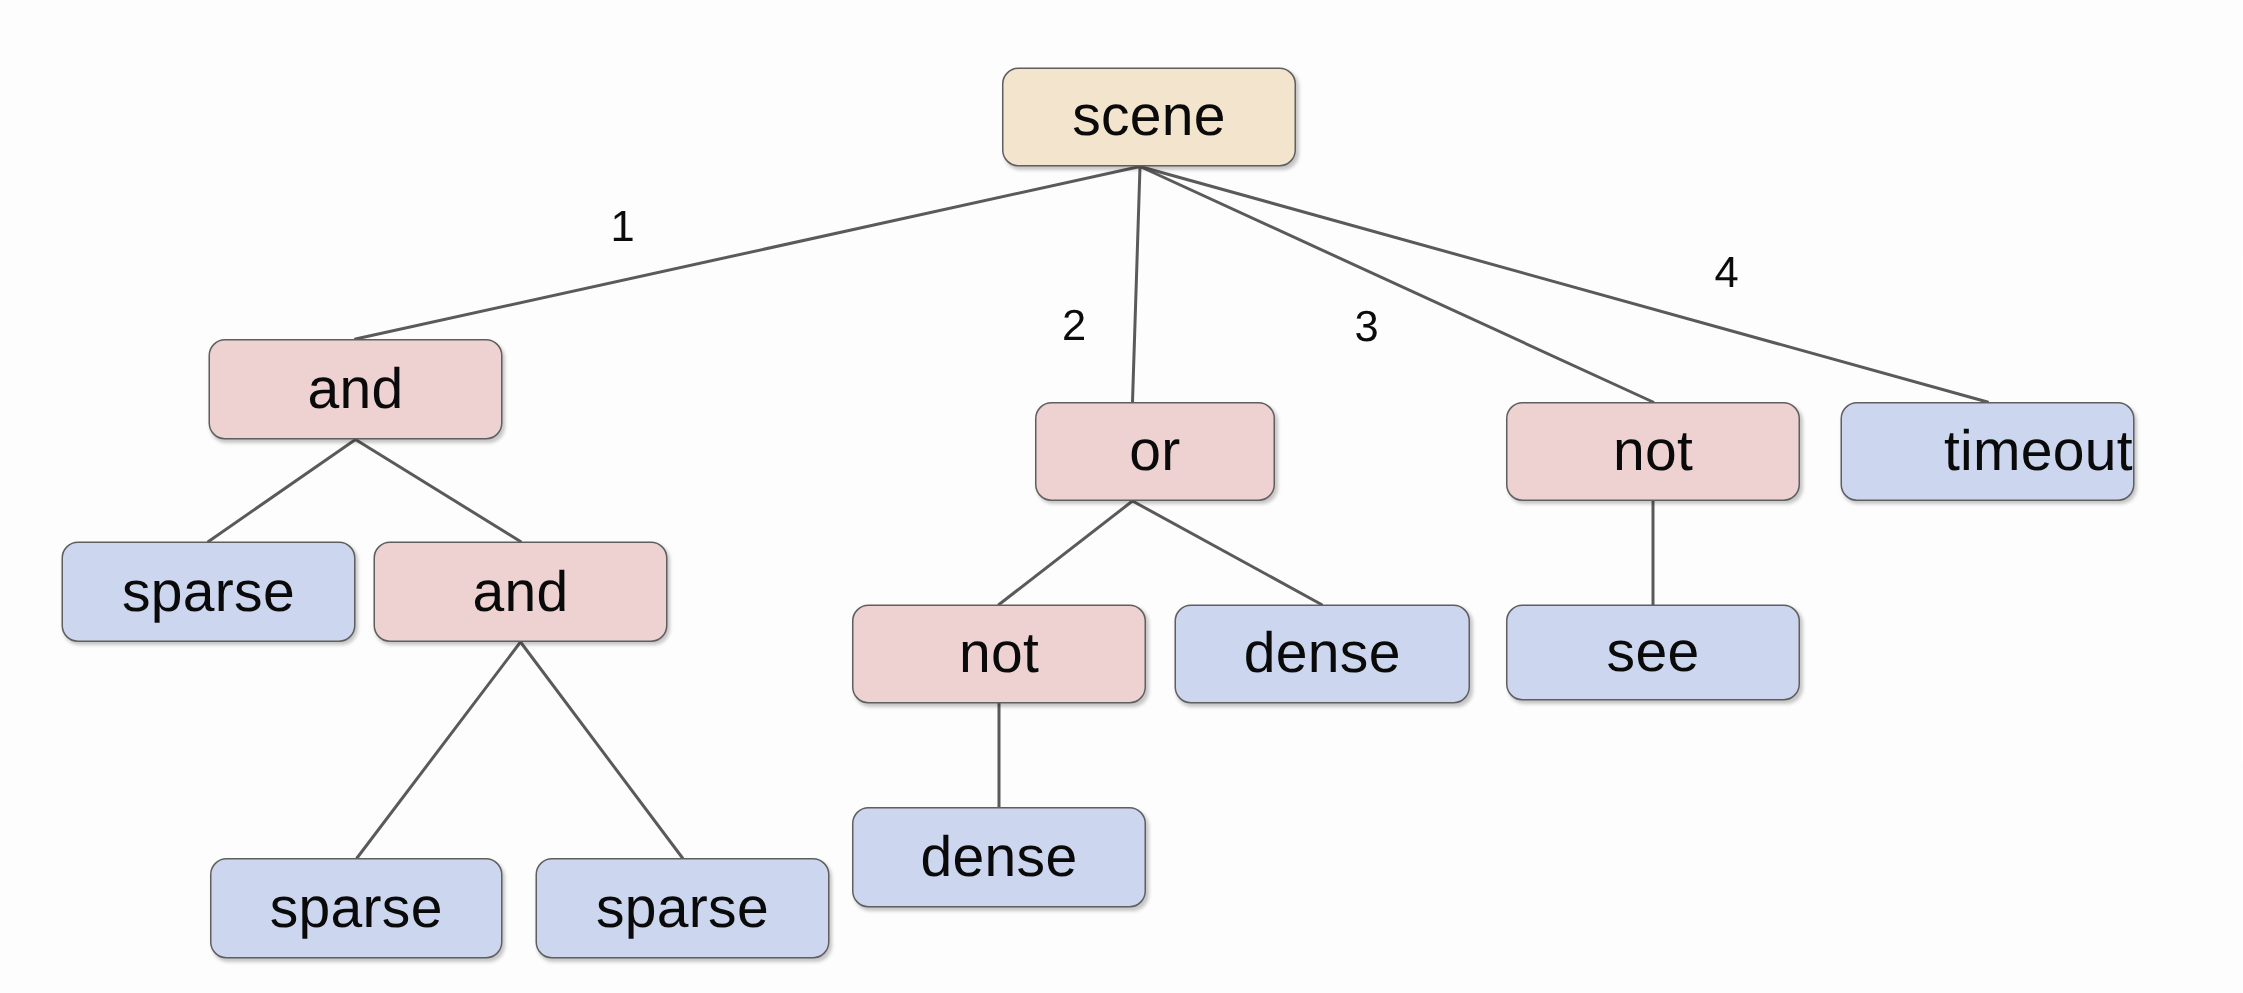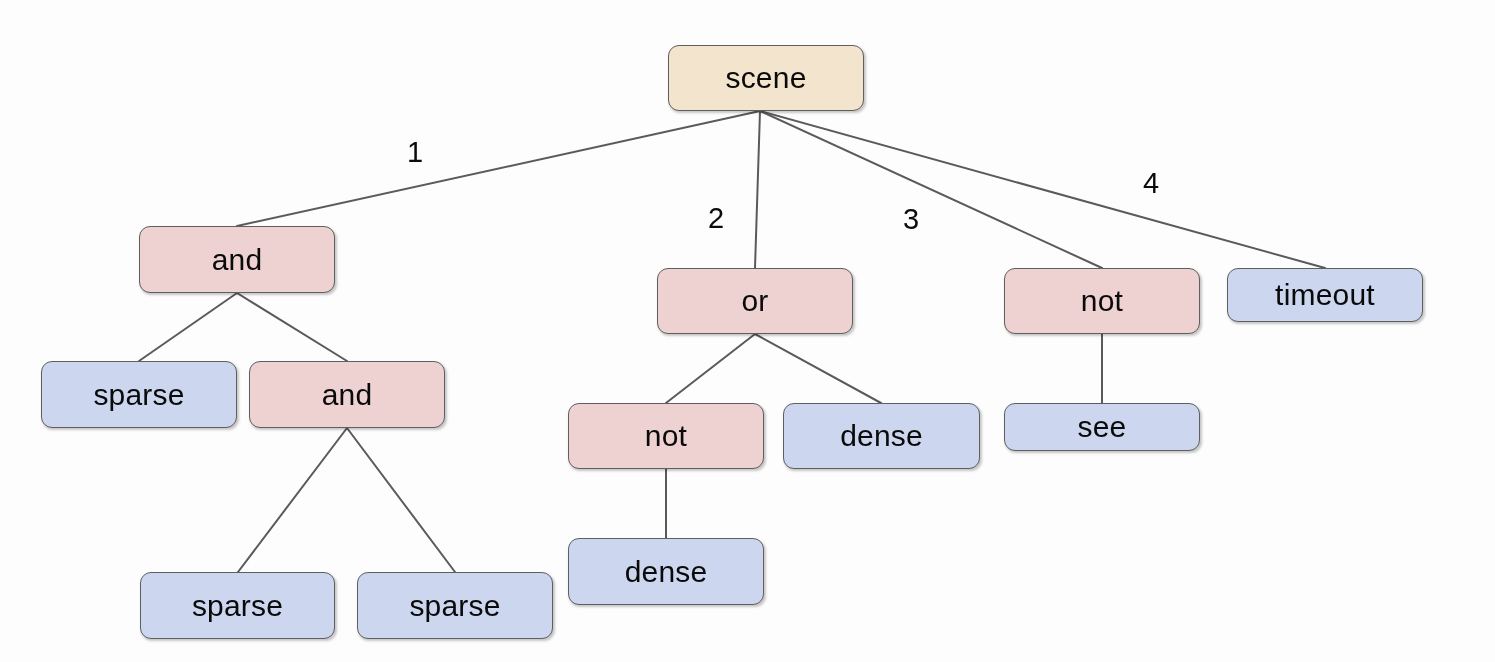--- a/index.html
+++ b/index.html
@@ -27,21 +27,21 @@
     pointer-events: none;
   }
   .node {
     position: absolute;
     box-sizing: border-box;
     display: flex;
     align-items: center;
     justify-content: center;
     border: 1.6px solid #5f5f5f;
     border-radius: 11px;
-    font-size: 30px;
+    font-size: 38px;
     line-height: 1;
     color: #0a0a0a;
     letter-spacing: 0.2px;
     box-shadow: 1.5px 2px 2.5px rgba(0,0,0,0.22);
     font-family: "Liberation Sans", sans-serif;
     white-space: nowrap;
   }
   .node.op       { background: #eed2d2; justify-content: center; }
   .node.leaf     { background: #ccd7ef; }
   .node.root     { background: #f3e4cd; }
@@ -73,42 +73,42 @@
       <line x1="666" y1="469" x2="666" y2="538" stroke="#5a5a5a" stroke-width="2" stroke-linecap="round"></line>
       <line x1="1102" y1="334" x2="1102" y2="403" stroke="#5a5a5a" stroke-width="2" stroke-linecap="round"></line>
     </svg>
   <div id="node-layer">
       <div class="node root" style="left: 668px; top: 45px; width: 196px; height: 66px;">
         <span>scene</span>
       </div>
       <div class="node op" style="left: 139px; top: 226px; width: 196px; height: 67px;">
         <span>and</span>
       </div>
-      <div class="node op" style="left: 657px; top: 268px; width: 196px; height: 66px;">
+      <div class="node op" style="left: 690px; top: 268px; width: 160px; height: 66px;">
         <span>or</span>
       </div>
       <div class="node op" style="left: 1004px; top: 268px; width: 196px; height: 66px;">
         <span>not</span>
       </div>
-      <div class="node leaf" style="left: 1227px; top: 268px; width: 196px; height: 54px;">
+      <div class="node leaf" style="left: 1227px; top: 268px; width: 196px; height: 66px; justify-content: flex-end;">
         <span>timeout</span>
       </div>
       <div class="node leaf" style="left: 41px; top: 361px; width: 196px; height: 67px;">
         <span>sparse</span>
       </div>
       <div class="node op" style="left: 249px; top: 361px; width: 196px; height: 67px;">
         <span>and</span>
       </div>
       <div class="node op" style="left: 568px; top: 403px; width: 196px; height: 66px;">
         <span>not</span>
       </div>
       <div class="node leaf" style="left: 783px; top: 403px; width: 197px; height: 66px;">
         <span>dense</span>
       </div>
-      <div class="node leaf" style="left: 1004px; top: 403px; width: 196px; height: 48px;">
+      <div class="node leaf" style="left: 1004px; top: 403px; width: 196px; height: 64px;">
         <span>see</span>
       </div>
       <div class="node leaf" style="left: 568px; top: 538px; width: 196px; height: 67px;">
         <span>dense</span>
       </div>
       <div class="node leaf" style="left: 140px; top: 572px; width: 195px; height: 67px;">
         <span>sparse</span>
       </div>
       <div class="node leaf" style="left: 357px; top: 572px; width: 196px; height: 67px;">
         <span>sparse</span>

